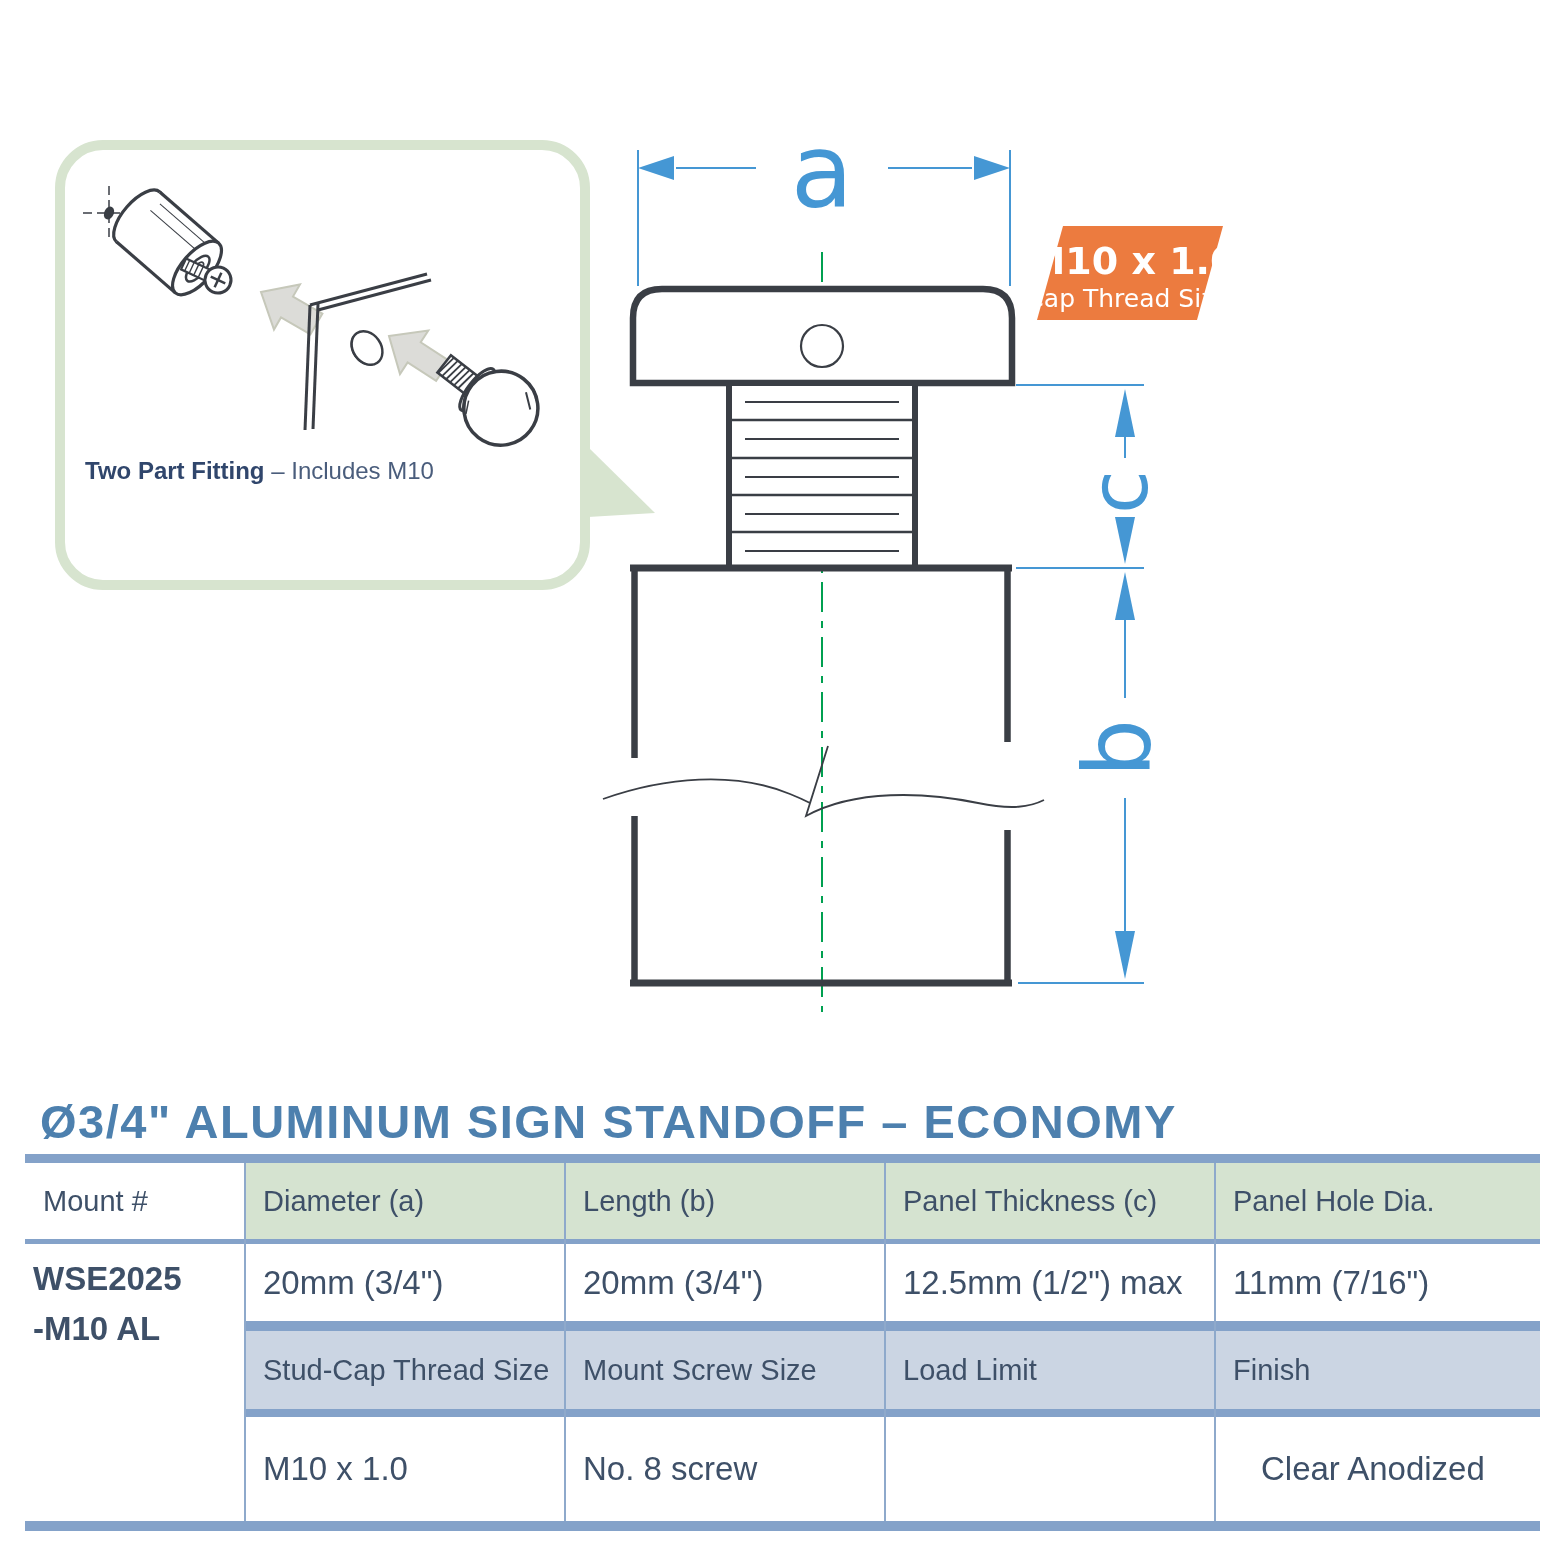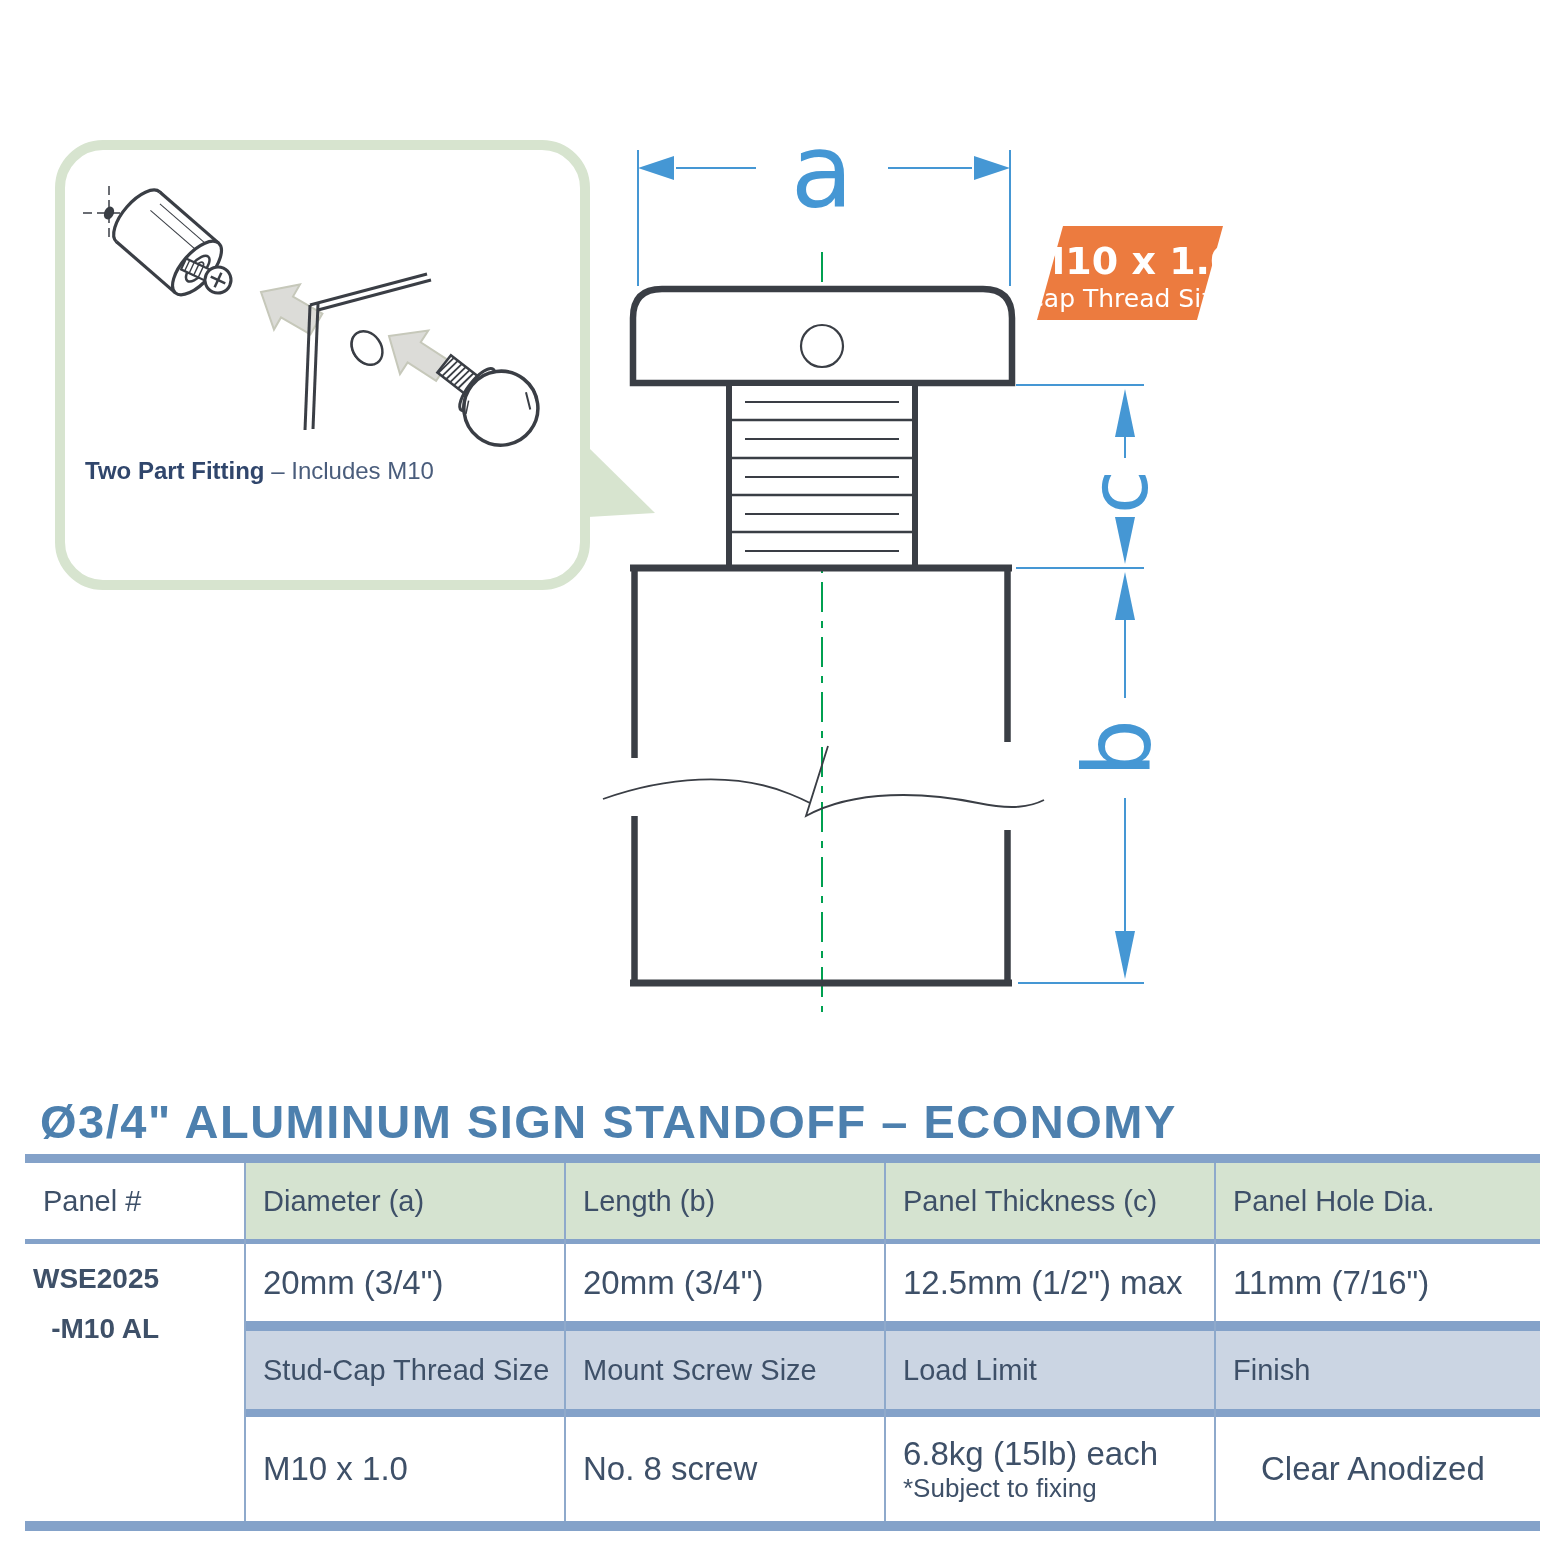--- a/index.html
+++ b/index.html
@@ -42,22 +42,22 @@
   
   .spec-table{left:25px;top:1154px;width:1515px;height:377px;}
   .tbar{position:absolute;background:var(--bar-blue);}
   .cell{position:absolute;display:flex;align-items:center;box-sizing:border-box;
         padding-left:18px;white-space:nowrap;}
   .hdr{font-size:29px;color:var(--table-text);}
   .val{font-size:33px;color:var(--table-text);}
   .green-bg{background:var(--green-header-bg);}
   .bluegray-bg{background:var(--blue-header-bg);}
   .vsep{position:absolute;width:2px;background:var(--separator-blue);}
-  .part-number{position:absolute;left:8px;top:100px;font-size:28px;font-weight:bold;
-               line-height:50px;color:var(--table-text);text-align:right;}
+  .part-number{position:absolute;left:8px;top:100px;font-size:33px;font-weight:bold;
+               line-height:50px;color:var(--table-text);}
   .load-note{font-size:26px;display:block;line-height:30px;}
   .load-cell{flex-direction:column;align-items:flex-start;justify-content:center;}
   svg text{font-family:"DejaVu Sans","Liberation Sans",sans-serif;}
 </style>
 </head>
 <body>
 
 <div class="canvas">
 
   <svg class="abs" style="left:0;top:0;" width="1542" height="1060" viewBox="0 0 1542 1060">
@@ -204,42 +204,38 @@
   <div class="abs page-title">Ø3/4" ALUMINUM SIGN STANDOFF – ECONOMY</div>
 
   <div class="abs spec-table">
 
     <div class="tbar" style="left:0;top:0;width:1515px;height:9px;"></div>
     <div class="tbar" style="left:0;top:85px;width:1515px;height:5px;"></div>
     <div class="tbar" style="left:220px;top:167px;width:1295px;height:10px;"></div>
     <div class="tbar" style="left:220px;top:255px;width:1295px;height:8px;"></div>
     <div class="tbar" style="left:0;top:367px;width:1515px;height:10px;"></div>
 
-    <div class="cell hdr" style="left:0;top:9px;width:220px;height:76px;">Panel #</div>
+    <div class="cell hdr" style="left:0;top:9px;width:220px;height:76px;">Mount #</div>
     <div class="cell hdr green-bg" style="left:220px;top:9px;width:320px;height:76px;">Diameter (a)</div>
     <div class="cell hdr green-bg" style="left:540px;top:9px;width:320px;height:76px;">Length (b)</div>
     <div class="cell hdr green-bg" style="left:860px;top:9px;width:336px;height:76px;">Panel Thickness (c)</div>
     <div class="cell hdr green-bg" style="left:1190px;top:9px;width:325px;height:76px;">Panel Hole Dia.</div>
 
     <div class="cell val" style="left:220px;top:90px;width:320px;height:77px;">20mm (3/4")</div>
     <div class="cell val" style="left:540px;top:90px;width:320px;height:77px;">20mm (3/4")</div>
     <div class="cell val" style="left:860px;top:90px;width:330px;height:77px;">12.5mm (1/2") max</div>
     <div class="cell val" style="left:1190px;top:90px;width:325px;height:77px;">11mm (7/16")</div>
 
     <div class="cell hdr bluegray-bg" style="left:220px;top:177px;width:320px;height:78px;">Stud-Cap Thread Size</div>
     <div class="cell hdr bluegray-bg" style="left:540px;top:177px;width:320px;height:78px;">Mount Screw Size</div>
     <div class="cell hdr bluegray-bg" style="left:1190px;top:177px;width:325px;height:78px;">Finish</div>
     <div class="cell hdr bluegray-bg" style="left:860px;top:177px;width:330px;height:78px;">Load Limit</div>
 
     <div class="cell val" style="left:220px;top:263px;width:320px;height:104px;">M10 x 1.0</div>
     <div class="cell val" style="left:540px;top:263px;width:320px;height:104px;">No. 8 screw</div>
-    <div class="cell val load-cell" style="left:860px;top:263px;width:330px;height:104px;">
-      <span>6.8kg (15lb) each</span>
-      <span class="load-note">*Subject to fixing</span>
-    </div>
     <div class="cell val" style="left:1190px;top:263px;width:325px;height:104px;margin-left:28px;">Clear Anodized</div>
 
     <div class="part-number">
       <div>WSE2025</div>
       <div>-M10 AL</div>
     </div>
 
     <div class="vsep" style="left:219px;top:9px;height:358px;"></div>
     <div class="vsep" style="left:539px;top:9px;height:358px;"></div>
     <div class="vsep" style="left:859px;top:9px;height:358px;"></div>

